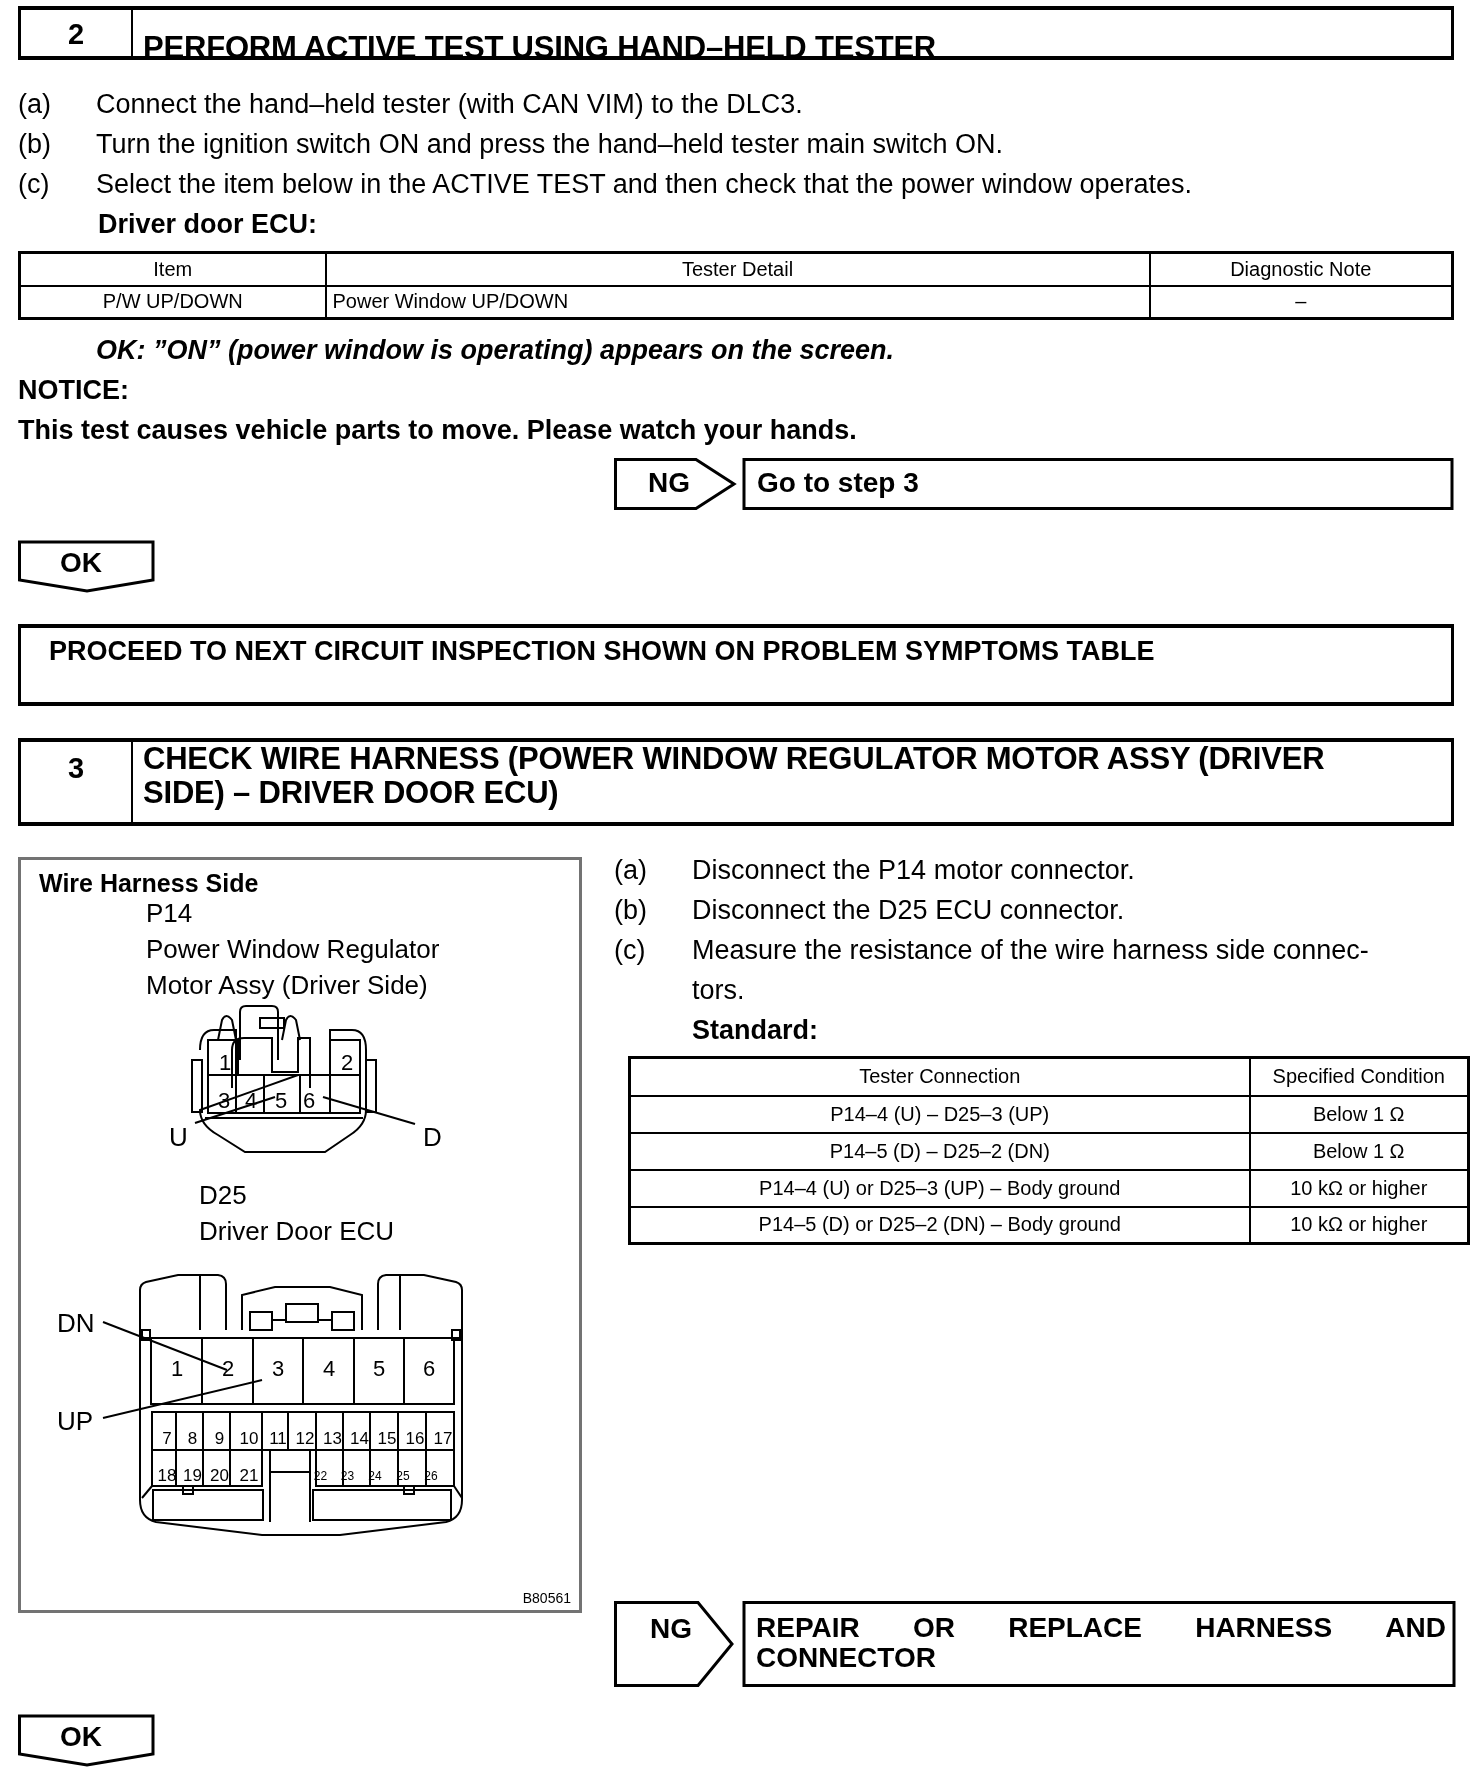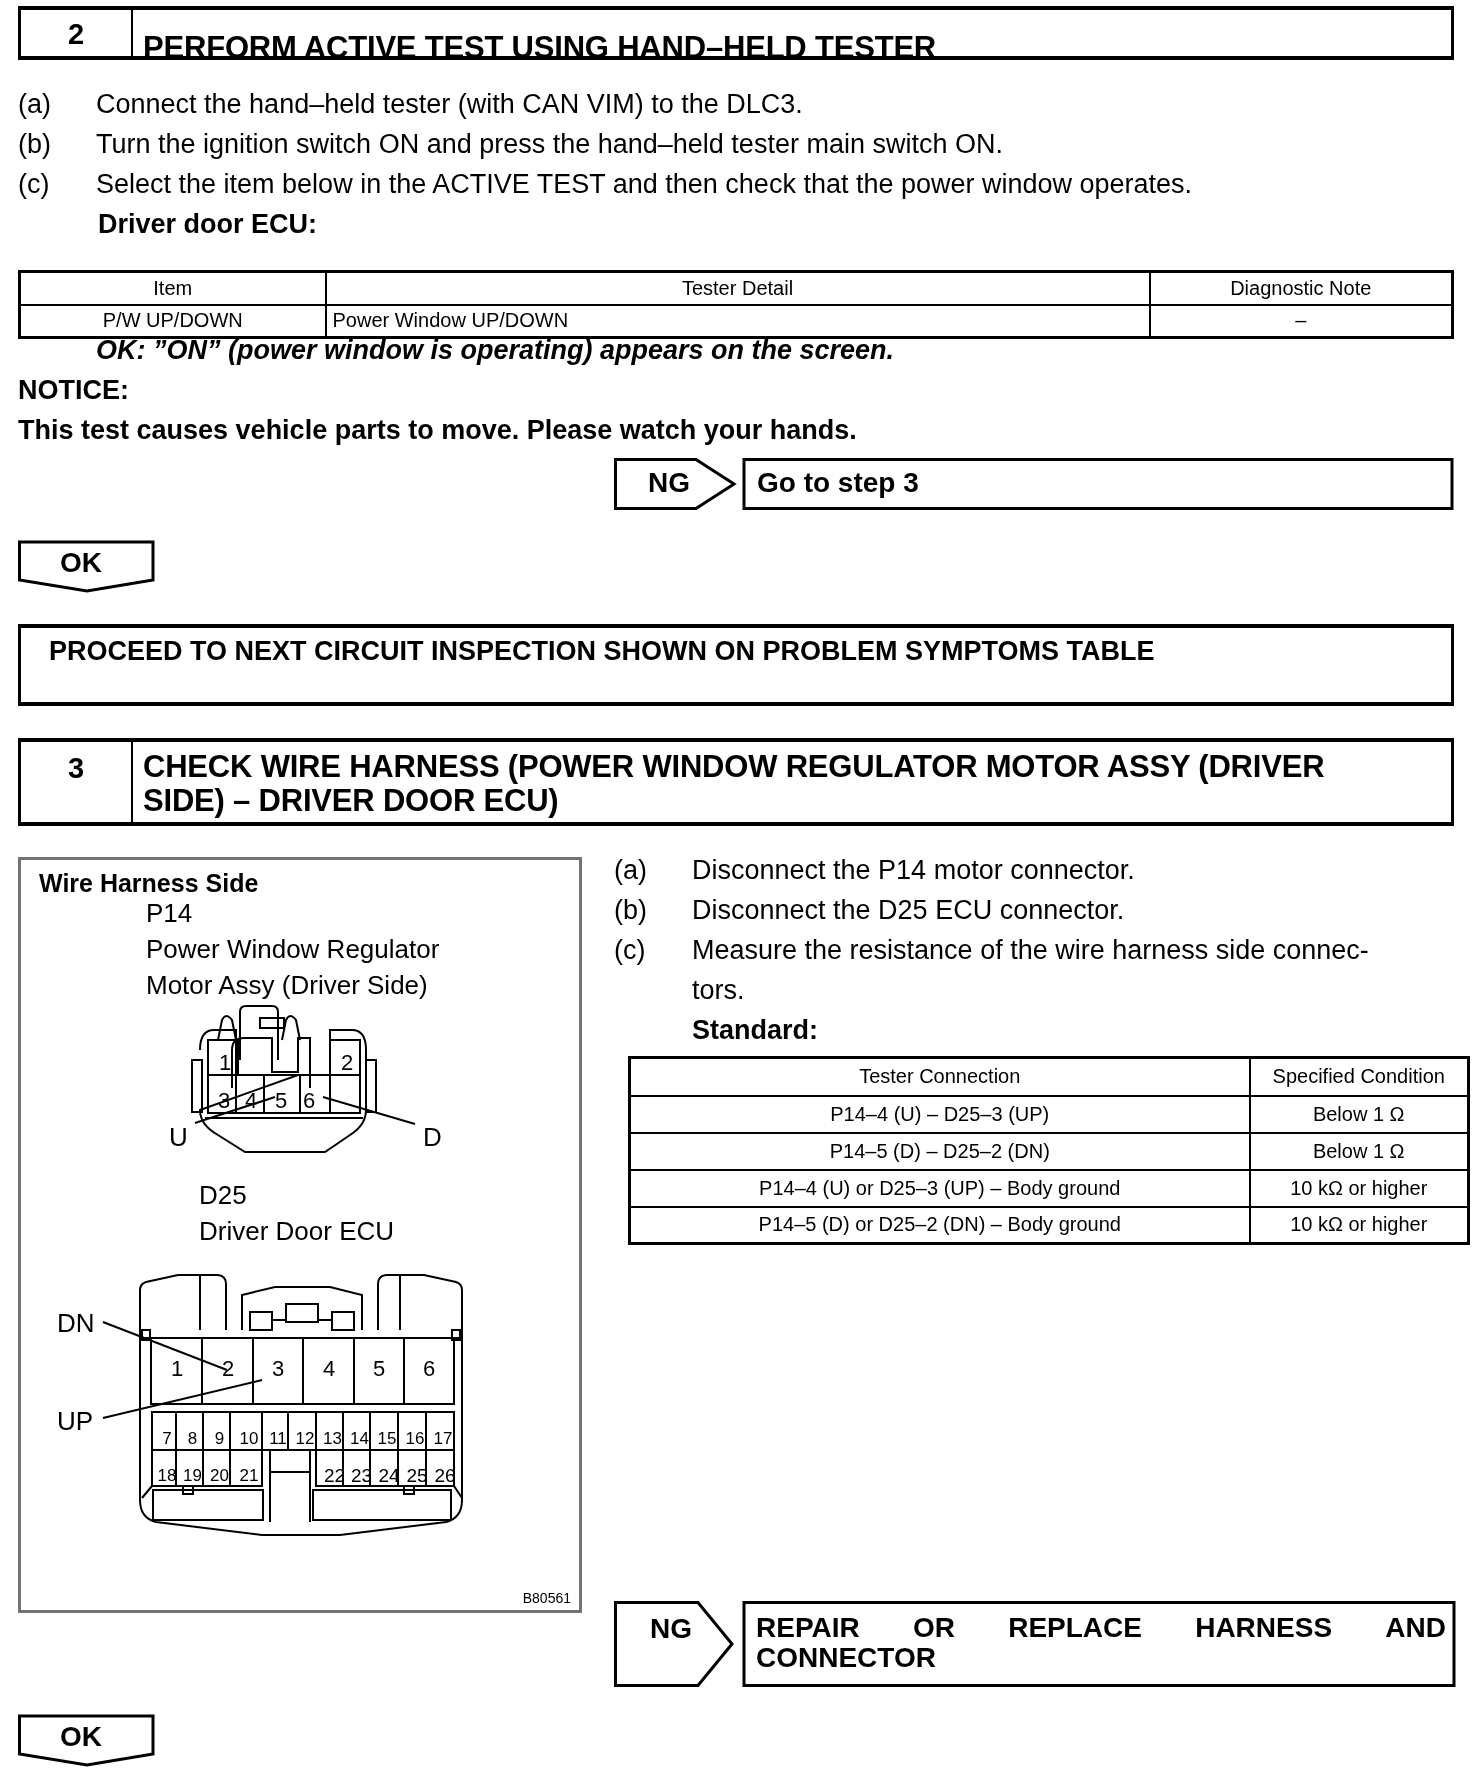--- a/index.html
+++ b/index.html
@@ -34,21 +34,21 @@
   <span class="lbl">(a)</span><span>Connect the hand–held tester (with CAN VIM) to the DLC3.</span>
 </div>
 <div class="line" style="left:18px; top:128px;">
   <span class="lbl">(b)</span><span>Turn the ignition switch ON and press the hand–held tester main switch ON.</span>
 </div>
 <div class="line" style="left:18px; top:168px;">
   <span class="lbl">(c)</span><span>Select the item below in the ACTIVE TEST and then check that the power window operates.</span>
 </div>
 <div class="line bold" style="left:98px; top:208px;">Driver door ECU:</div>
 
-<table class="grid" style="left:18px; top:251px; width:1436px;margin-top:19px;">
+<table class="grid" style="left:18px; top:251px; width:1436px;">
   <tbody>
       <tr>
     <td class="center" style="width:306px;">Item</td>
     <td class="center" style="width:824px;">Tester Detail</td>
     <td class="center">Diagnostic Note</td>
   </tr>
   <tr>
     <td class="center">P/W UP/DOWN</td>
     <td>Power Window UP/DOWN</td>
     <td class="center">–</td>
@@ -75,21 +75,21 @@
   </svg>
   <div class="abs bold" style="left:42px; top:7px; font-size:28px;">OK</div>
 </div>
 
 <div class="abs" style="left:18px; top:624px; width:1436px; height:82px; border:3px solid #000; border-top-width:4px; border-bottom-width:4px; box-sizing:border-box;">
   <div class="abs bold" style="left:28px; top:8px; font-size:27px; white-space:nowrap;">PROCEED TO NEXT CIRCUIT INSPECTION SHOWN ON PROBLEM SYMPTOMS TABLE</div>
 </div>
 
 <div class="step-header" style="top:738px; height:88px;">
   <div class="step-num" style="padding-top:10px;">3</div>
-  <div class="step-title" style="padding-top:8px;">
+  <div class="step-title" style="padding-top:0;">
     <div>CHECK WIRE HARNESS (POWER WINDOW REGULATOR MOTOR ASSY (DRIVER</div>
     <div>SIDE) – DRIVER DOOR ECU)</div>
   </div>
 </div>
 
 <div class="diagram-box">
   <svg class="svg-layer" width="564" height="756" style="left:-3px; top:-3px;">
     <g fill="none" stroke="#000" stroke-width="2">
 
       <path d="M240,1060 L240,1012 Q240,1006 246,1006 L272,1006 Q278,1006 278,1012 L278,1060" transform="translate(-18,-857)"></path>
@@ -216,21 +216,21 @@
     <span style="width:28px;text-align:center">17</span>
   </div>
 
   <div class="abs" style="left:134px; top:598px; width:110px; height:36px; display:flex; font-size:17px; line-height:36px;">
     <span style="width:24px;text-align:center">18</span>
     <span style="width:27px;text-align:center">19</span>
     <span style="width:27px;text-align:center">20</span>
     <span style="width:32px;text-align:center">21</span>
   </div>
 
-  <div class="abs" style="left:300px; top:598px; width:138px; height:36px; display:flex; font-size:19px; line-height:36px;">
+  <div class="abs" style="left:286px; top:598px; width:138px; height:36px; display:flex; font-size:12px; line-height:36px;">
     <span style="width:27px;text-align:center">22</span>
     <span style="width:27px;text-align:center">23</span>
     <span style="width:28px;text-align:center">24</span>
     <span style="width:28px;text-align:center">25</span>
     <span style="width:28px;text-align:center">26</span>
   </div>
 
   <div class="abs" style="right:8px; bottom:4px; font-size:14px;">B80561</div>
 </div>
 

